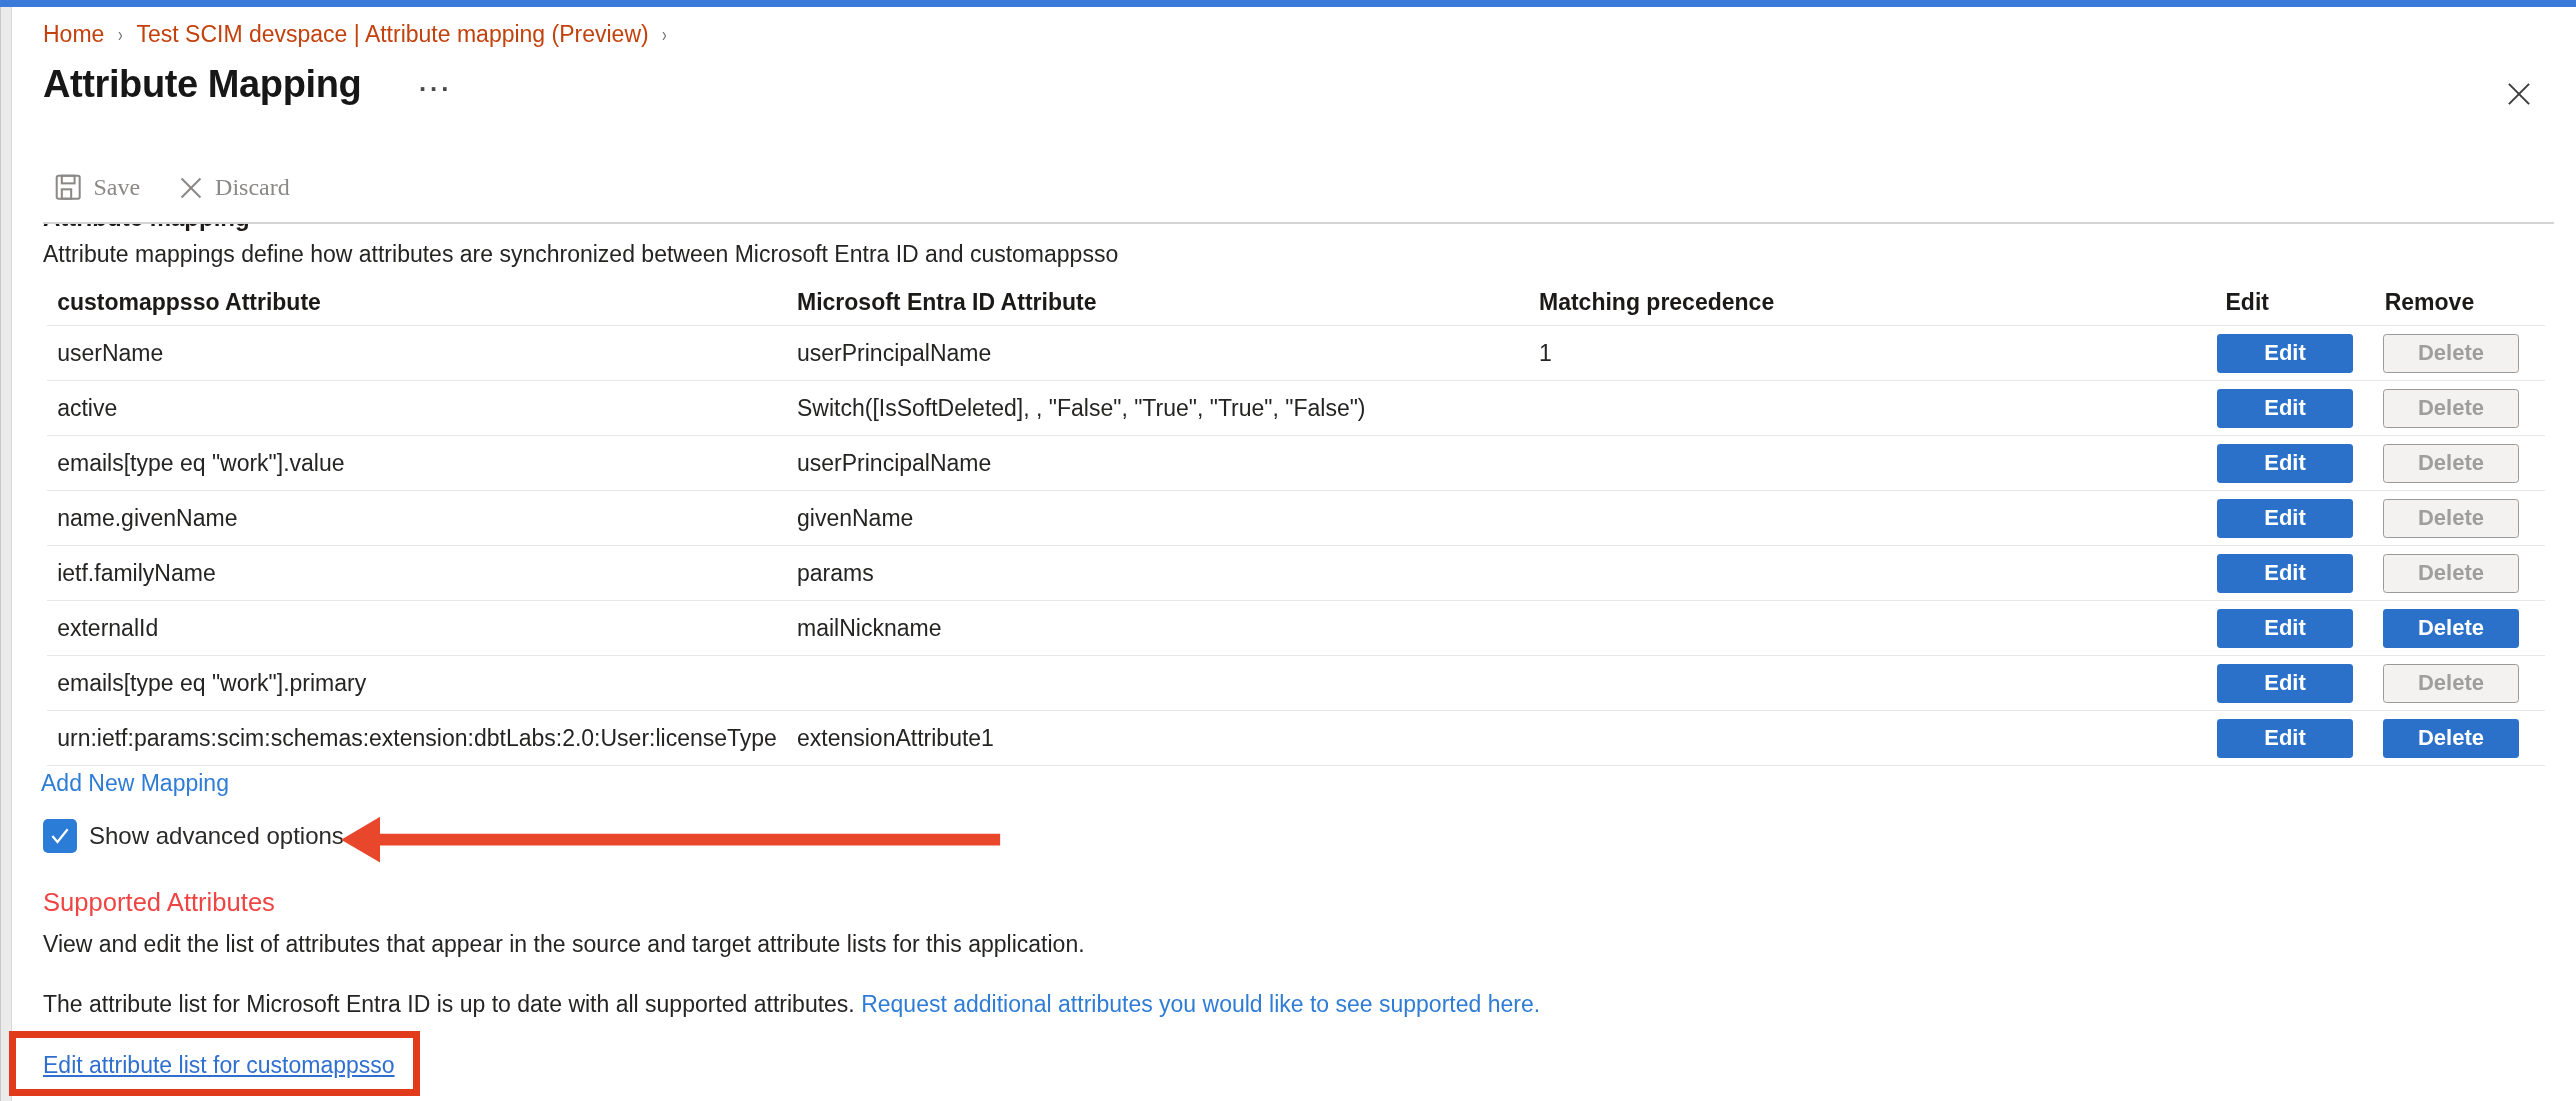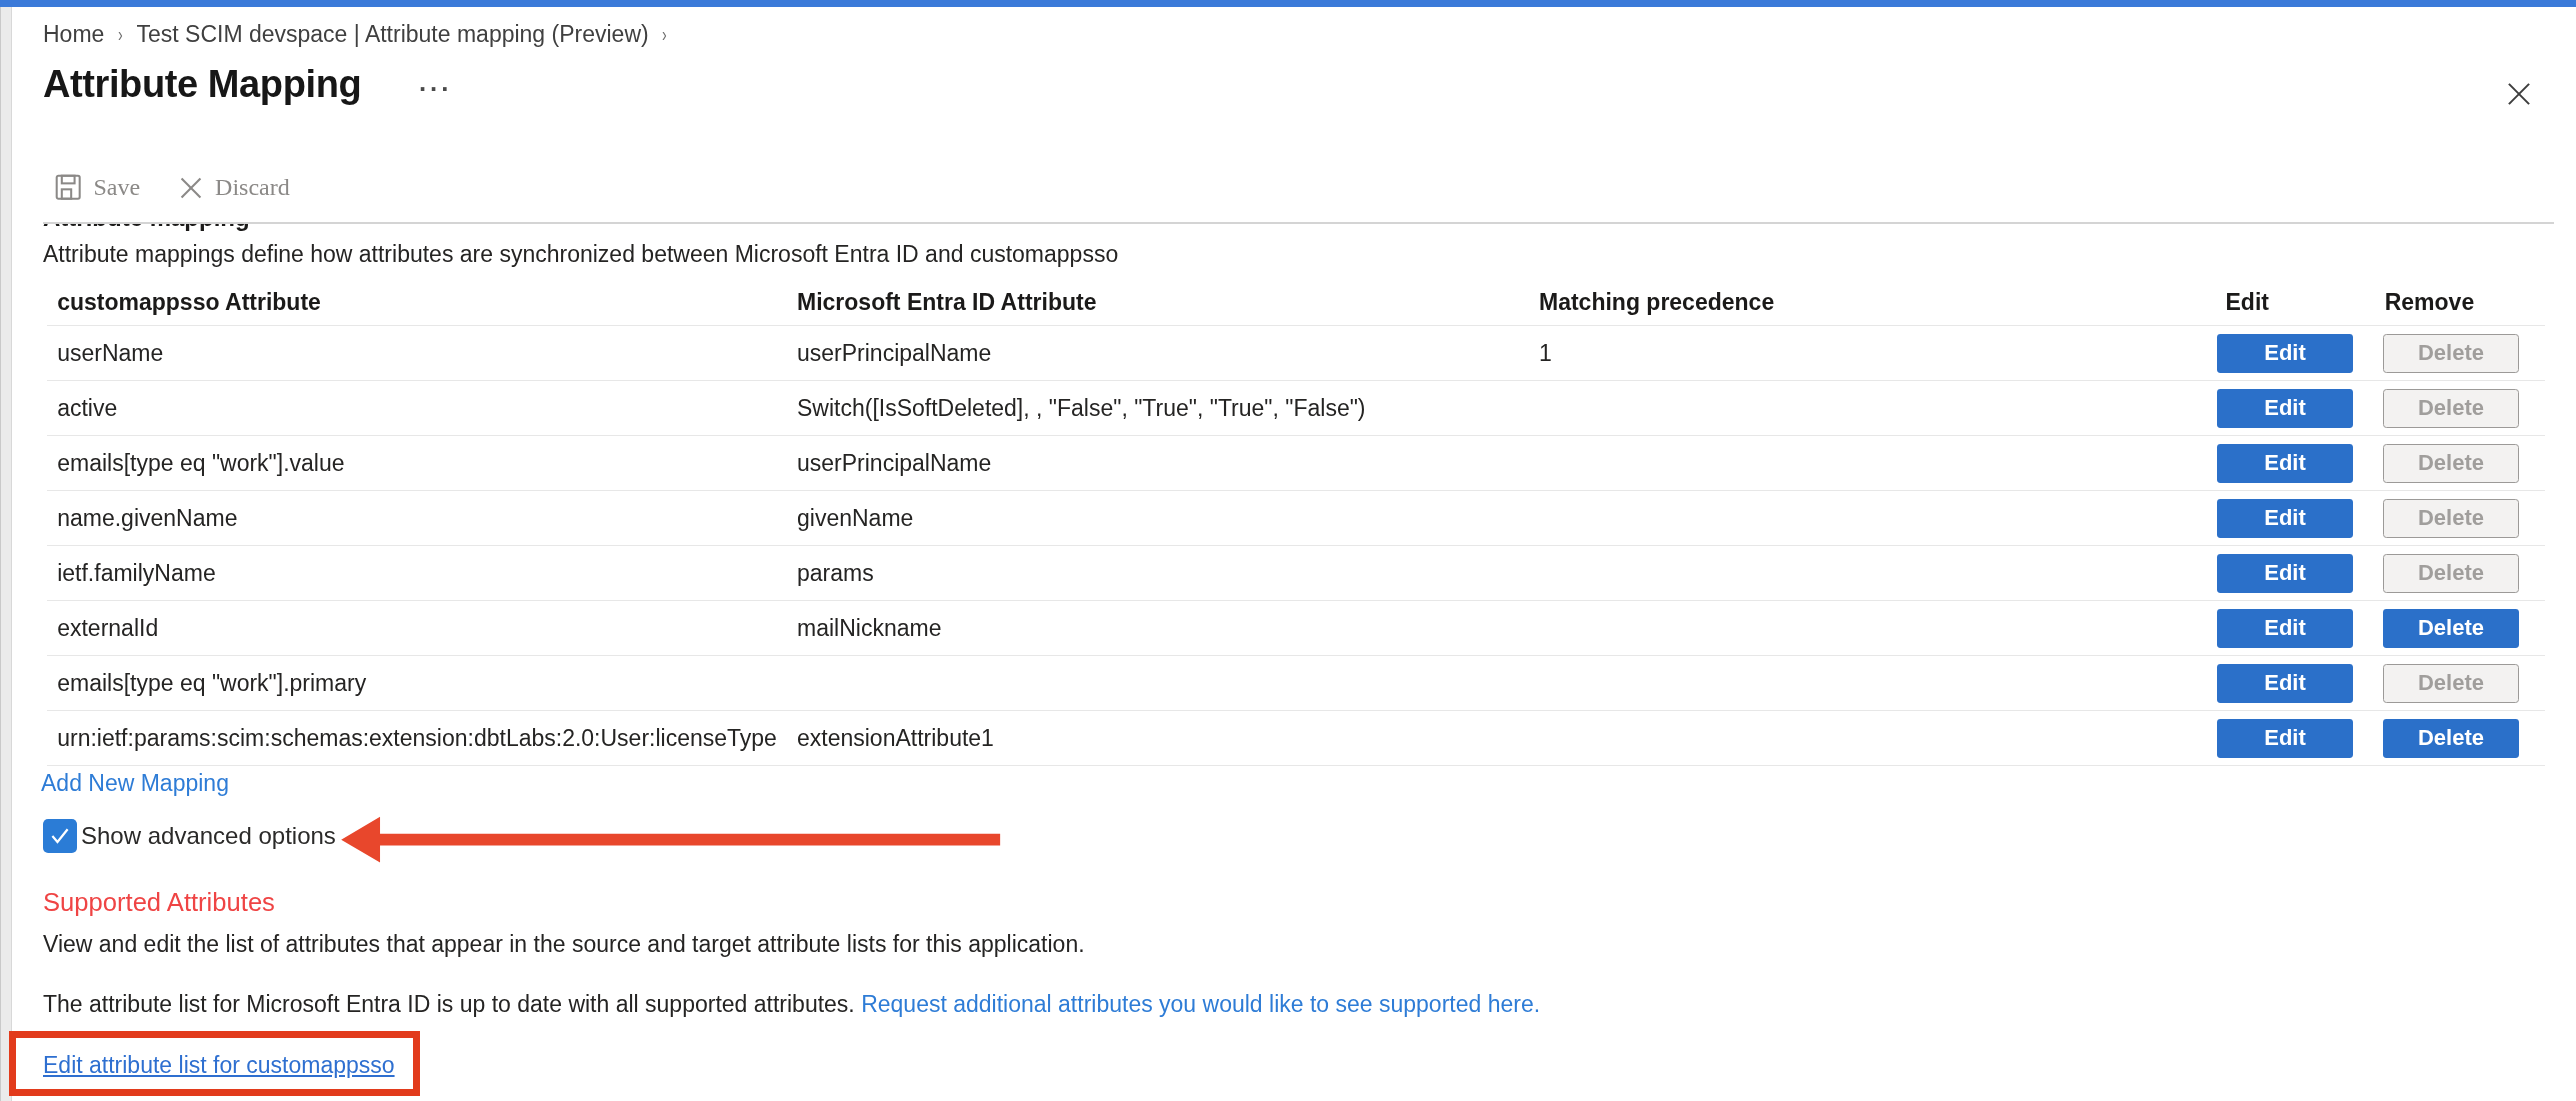--- a/index.html
+++ b/index.html
@@ -13,21 +13,21 @@
   }
   .topbar { position:absolute; left:0; top:0; width:2576px; height:6.8px; background:#3b7ad9; }
   .left-strip {
     position:absolute; left:0; top:6.8px; width:12px; height:1095px;
     background:#ebebeb;
     border-left:1.7px solid #c9c9c9;
     border-right:0.9px solid #d8d8d8;
   }
   
   .breadcrumb { position:absolute; left:43px; top:20.5px; display:flex; align-items:center; gap:12.8px; font-size:23px; }
-  .crumb { color:#404040; text-decoration:none; cursor:pointer; }
+  .crumb { color:#c2410c; text-decoration:none; cursor:pointer; }
   .crumb-sep { color:#6f6f6f; font-size:19.6px; transform:scaleX(0.72); font-weight:400; }
   
   .page-title { position:absolute; left:43px; top:63px; font-size:38px; font-weight:700; color:#171717; letter-spacing:-0.4px; }
   .title-ellipsis { position:absolute; left:419px; top:75px; font-size:25.6px; color:#4a4a4a; letter-spacing:2.6px; font-weight:700; }
   .close-x { position:absolute; left:2503px; top:78px; width:32px; height:32px; cursor:pointer; }
   
   .toolbar { position:absolute; left:55px; top:174px; display:flex; align-items:center; gap:39px;font-family:Liberation Serif, serif; }
   .toolbar-item { display:flex; align-items:center; gap:12px; color:#8b8987; font-size:24px; cursor:pointer; }
   .toolbar-divider { position:absolute; left:43px; top:222px; width:2511px; height:1.7px; background:#d4d4d4; }
   
@@ -54,21 +54,21 @@
     width:136px; height:39px; border-radius:3.4px;
     display:flex; align-items:center; justify-content:center;
     font-size:22px; font-weight:700; font-family:"Liberation Sans", sans-serif;
     cursor:pointer; user-select:none;
   }
   .btn-edit { background:#2b70c9; color:#ffffff; border:none; }
   .btn-delete.enabled { background:#2b70c9; color:#ffffff; border:none; }
   .btn-delete.disabled { background:#f3f2f1; color:#a09e9c; border:1.7px solid #9c9a98; cursor:default; }
   
   .add-link { position:absolute; left:41px; top:770px; font-size:23px; color:#2e7cd6; cursor:pointer; }
-  .advanced-row { position:absolute; left:43px; top:819px; display:flex; align-items:center; gap:4px; }
+  .advanced-row { position:absolute; left:43px; top:819px; display:flex; align-items:center; gap:12px; }
   .checkbox {
     width:34px; height:34px; border-radius:5.1px; background:#2b7cd6;
     display:flex; align-items:center; justify-content:center; cursor:pointer;
   }
   .advanced-label { font-size:24px; color:#2b2a29; }
   .annotation-arrow { position:absolute; left:338px; top:816px; pointer-events:none; }
   .supported-heading { position:absolute; left:43px; top:888px; font-size:25.6px; color:#ef4444; }
   .supported-desc { position:absolute; left:43px; top:931px; font-size:23px; color:#252423; }
   .status-line { position:absolute; left:43px; top:991px; font-size:23px; }
   .status-text { color:#252423; }

